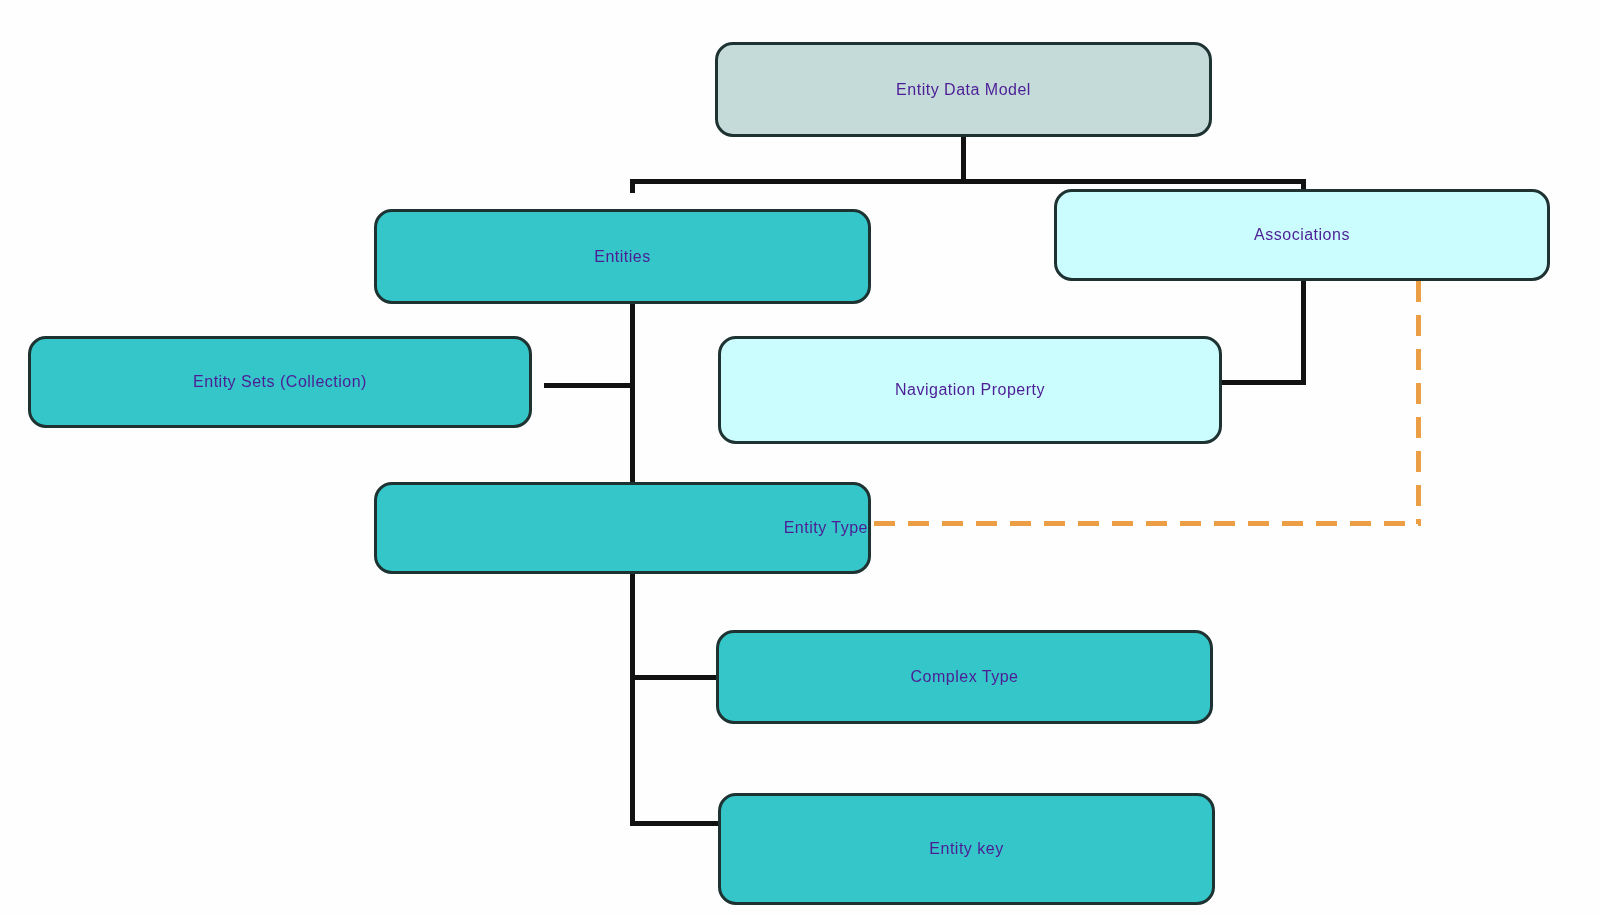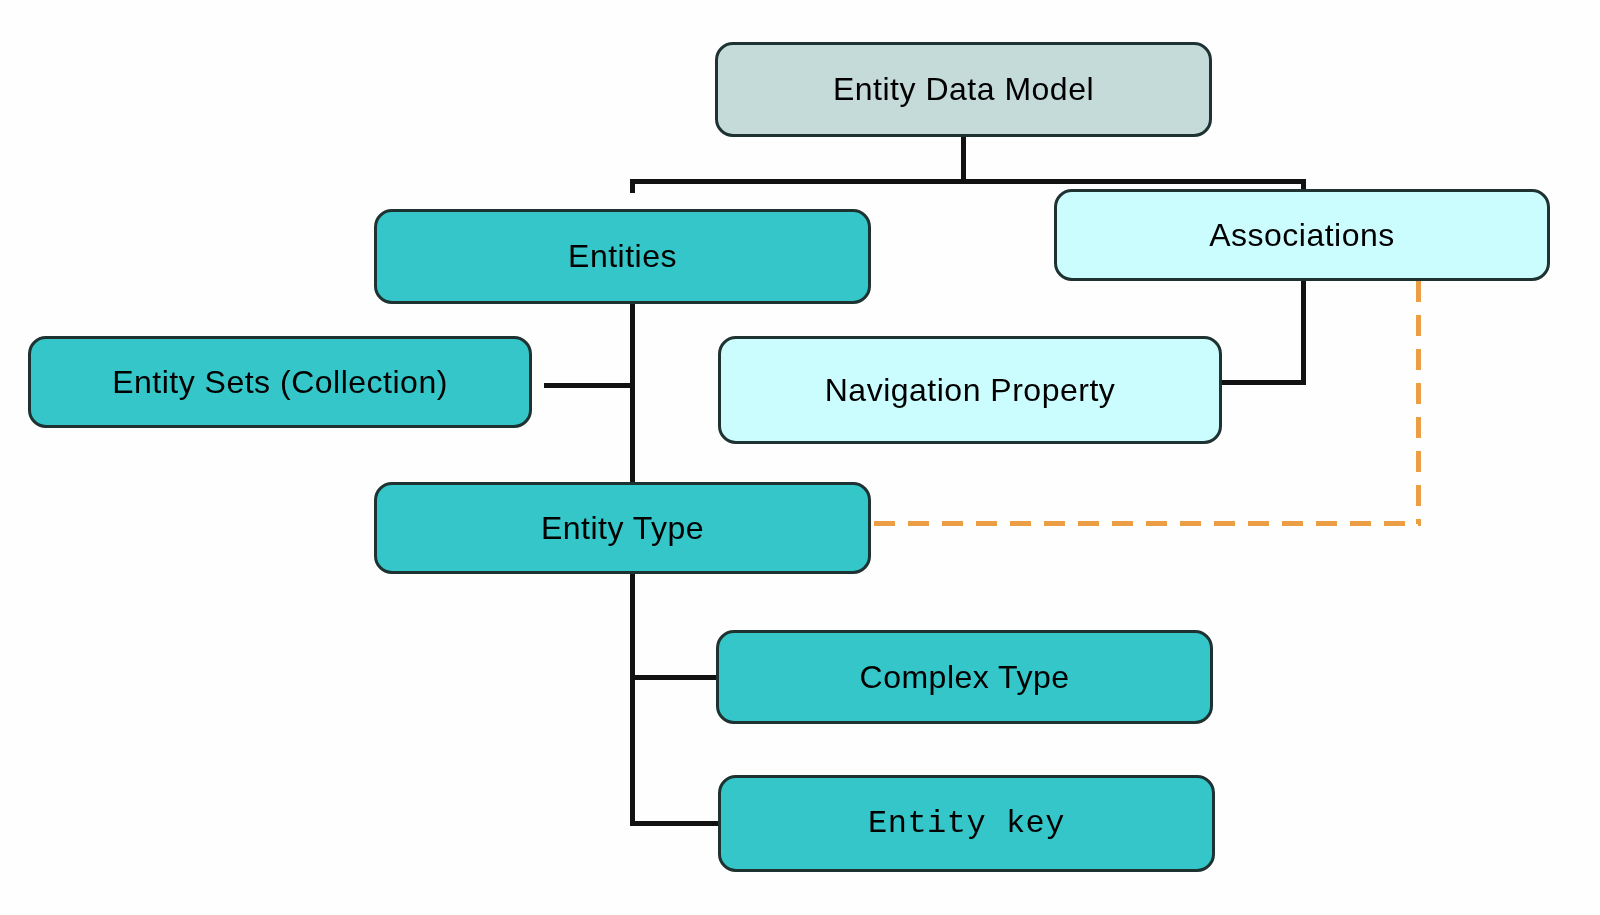--- a/index.html
+++ b/index.html
@@ -8,39 +8,39 @@
     width:1600px;height:915px;
     background:#fefefe;
     font-family:"Liberation Sans", sans-serif;
     overflow:hidden;
   }
   .node{
     position:absolute;
     display:flex;align-items:center;justify-content:center;
     border:3px solid #1e3232;
     border-radius:18px;
-    font-size:32px;
-    color:#000000;
+    font-size:16px;
+    color:#4c1d95;
     text-align:center;
     box-sizing:border-box;
     letter-spacing:0.5px;
   }
   .teal{background:#34c6c8;}
   .lightcyan{background:#ccfdfe;}
   .grayteal{background:#c4dbda;}
 
   
   #n-edm        {left:715px; top:42px;  width:497px; height:95px;}
   #n-entities   {left:374px; top:189px; width:497px; height:95px;margin-top:20px;}
   #n-assoc      {left:1054px;top:189px; width:496px; height:92px;}
   #n-entitysets {left:28px;  top:336px; width:504px; height:92px;}
   #n-navprop    {left:718px; top:336px; width:504px; height:108px;}
-  #n-entitytype {left:374px; top:482px; width:497px; height:92px;}
+  #n-entitytype {left:374px; top:482px; width:497px; height:92px;justify-content:flex-end;}
   #n-complex    {left:716px; top:630px; width:497px; height:94px;}
-  #n-entitykey  {left:718px; top:775px; width:497px; height:97px;font-family:Liberation Mono, monospace;}
+  #n-entitykey  {left:718px; top:793px; width:497px; height:112px;}
 
   
   .conn{position:absolute;background:#121212;}
   #c-edm-drop      {left:961px; top:135px; width:5px;   height:49px;}
   #c-rail          {left:630px; top:179px; width:676px; height:5px;}
   #c-rail-left     {left:630px; top:179px; width:5px;   height:14px;}
   #c-rail-right    {left:1301px;top:179px; width:5px;   height:14px;}
   #c-entities-down {left:630px; top:282px; width:5px;   height:202px;}
   #c-sets-branch   {left:544px; top:383px; width:88px;  height:5px;}
   #c-assoc-down    {left:1301px;top:279px; width:5px;   height:106px;}

